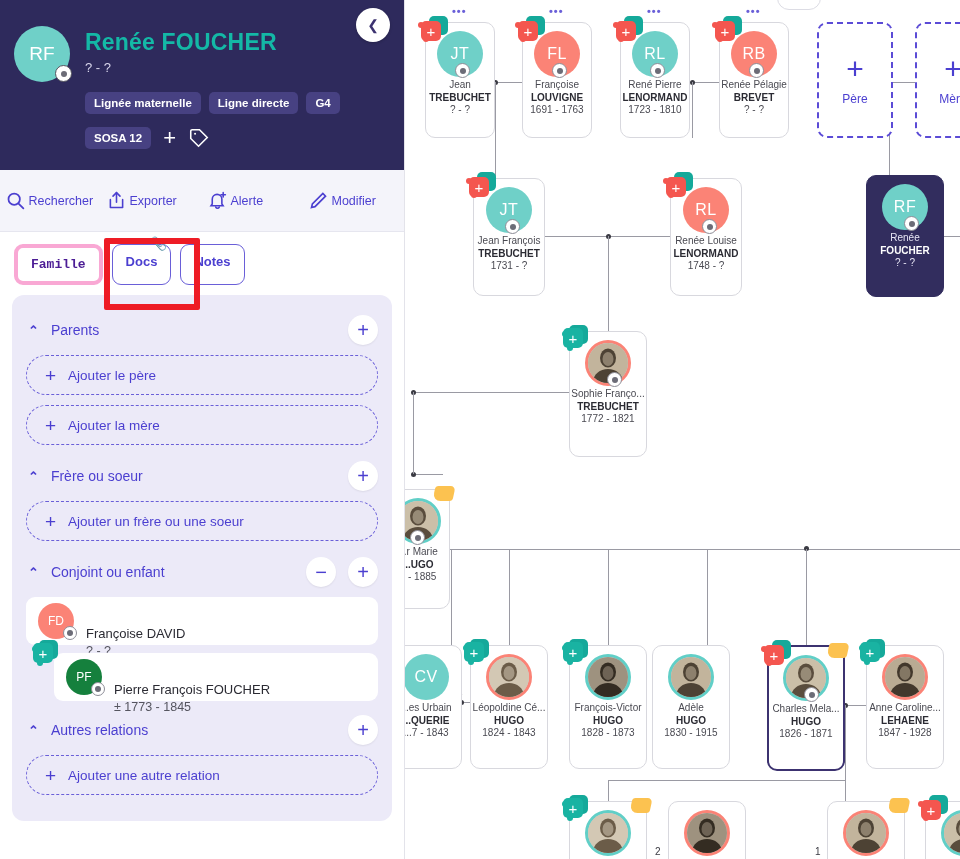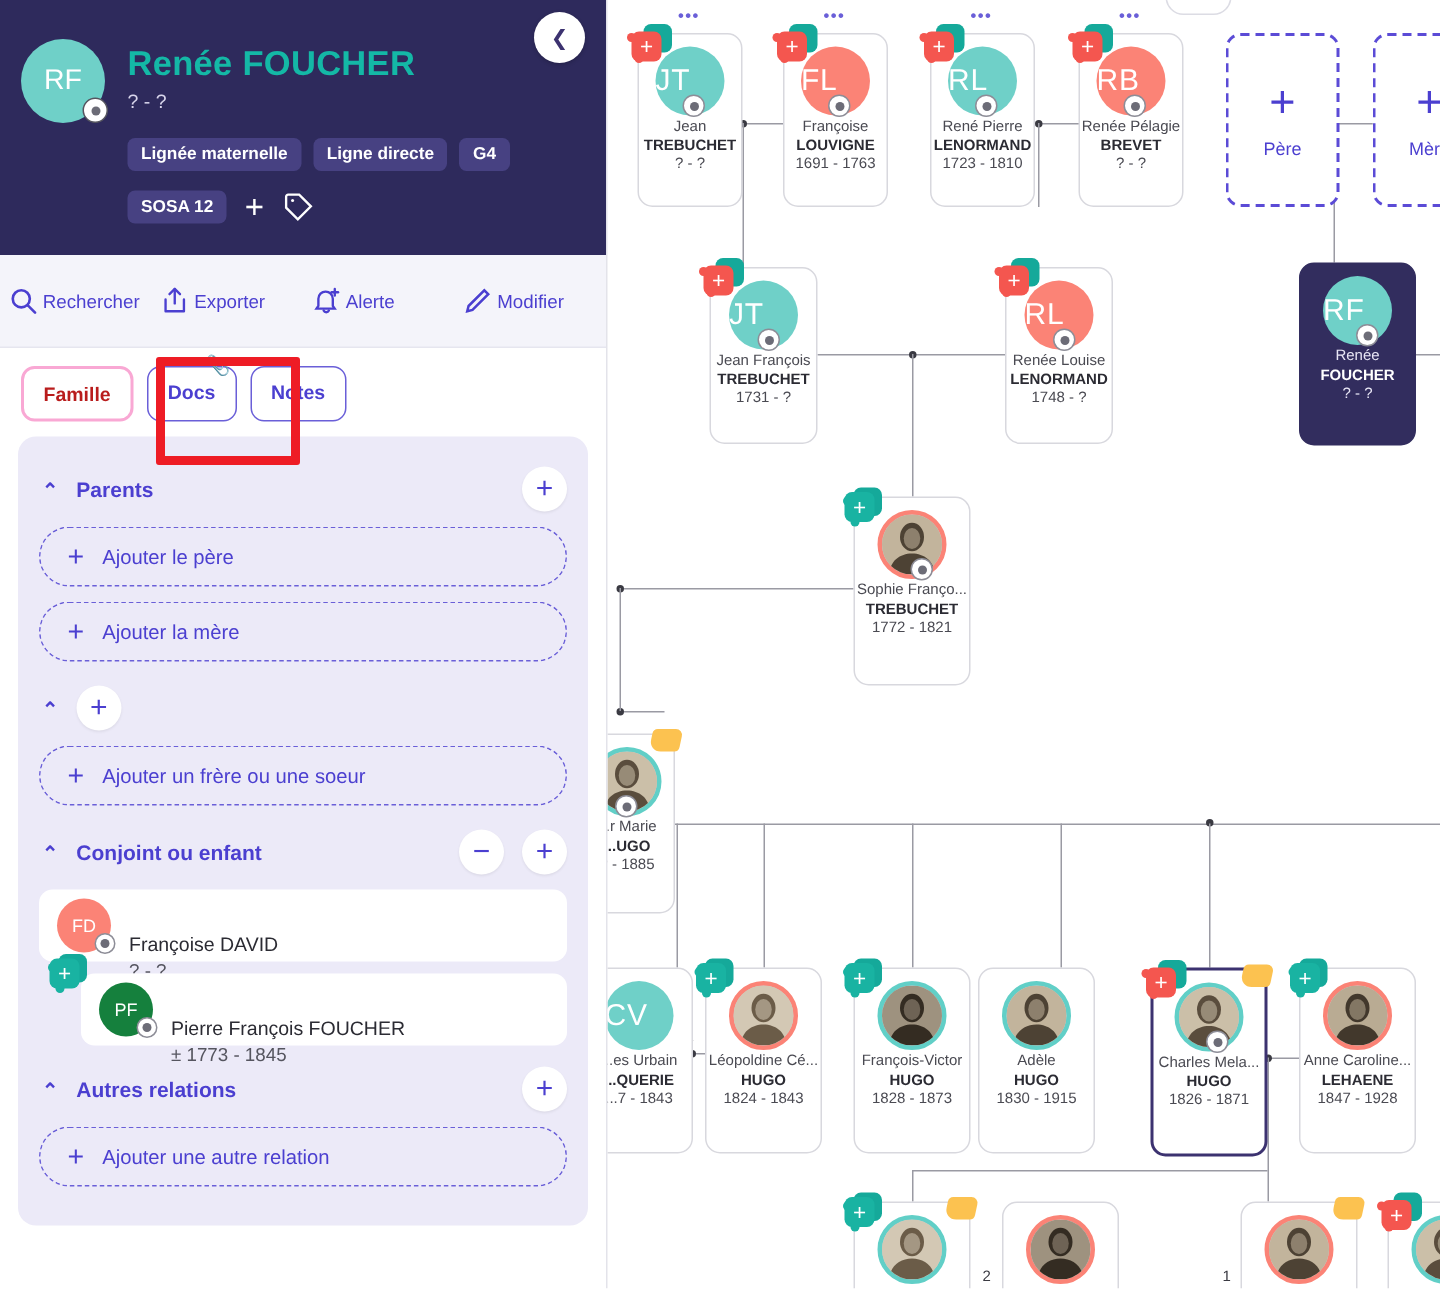--- a/index.html
+++ b/index.html
@@ -27,22 +27,22 @@
     color: #3a3a42;
     line-height: 1.25;
     padding-top: 56px;
   }
   .tcard .given { font-size: 10px; color: #4a4a52; white-space: nowrap; overflow: hidden; }
   .tcard .surname { font-size: 10px; font-weight: bold; color: #2b2b33; }
   .tcard .dates { font-size: 10px; color: #4a4a52; }
   .tcard .avatar {
     position: absolute; left: 50%; top: 8px; transform: translateX(-50%);
     width: 46px; height: 46px; border-radius: 50%;
-    display: flex; align-items: center; 
-    font-size: 20px; color: #ffffff; letter-spacing: .5px;
+    display: flex; align-items: center; justify-content: center;
+    font-size: 16px; color: #ffffff; letter-spacing: .5px;
     overflow: hidden;
   }
   .tcard .avatar.photo { border: 3px solid #61cfc7; background: #cfcfcf; }
   .tcard .avatar.photo-f { border: 3px solid #fb8376; background: #cfcfcf; }
   .avatar .portrait { width: 100%; height: 100%; display: block; }
   .tcard.selected {
     background: #322d5e; border-color: #322d5e;
   }
   .tcard.selected .given, .tcard.selected .dates { color: #e8e6f5; }
   .tcard.selected .surname { color: #ffffff; }
@@ -161,38 +161,38 @@
   .tool { display: flex; flex-direction: row; align-items: center; gap: 3px; cursor: pointer; width: 92px; }
   .tool .t-label { font-size: 12.5px; color: #4b3fd0; }
   .tool svg { display: block; }
 
   .p-tabs { display: flex; gap: 9px; padding: 12px 12px 10px 14px; position: relative; }
   .tab {
     border: 1px solid #6a5fd8; border-radius: 9px;
     padding: 9px 13px; font-size: 13px; color: #4b3fd0; font-weight: bold;
     background: #fff; cursor: pointer; white-space: nowrap; position: relative;
   }
-  .tab.active { border: 2px solid #f9a8d4; color: #b91c1c; }
+  .tab.active { border: 4px solid #f9a8d4; color: #4c1d95; font-family: Liberation Mono, monospace; }
   .tab .clip {
     position: absolute; right: 3px; top: -9px; font-size: 13px; color: #9a9aa3;
   }
   .annot-box {
     position: absolute; left: 104px; top: 238px; width: 96px; height: 72px;
     border: 6px solid #ee1c25; border-radius: 2px; pointer-events: none; z-index: 9;
   }
 
   .p-body { padding: 0 12px; }
   .sect-card {
     background: #eceaf8; border-radius: 12px; padding: 14px 14px 16px 14px;
   }
   .sect-head {
     display: flex; align-items: center; gap: 12px; padding: 6px 0 10px 2px; position: relative;
   }
   .chev { color: #4b3fd0; font-size: 13px; font-weight: bold; cursor: pointer; }
-  .sect-title { font-size: 14px; font-weight: bold; color: #4b3fd0; flex: 1; }
+  .sect-title { font-size: 14px; font-weight: normal; color: #4b3fd0; flex: 1; }
   .round-btn {
     width: 30px; height: 30px; border-radius: 50%; background: #ffffff;
     display: flex; align-items: center; justify-content: center;
     color: #4b3fd0; font-size: 20px; font-weight: 300; cursor: pointer;
     box-shadow: 0 1px 2px rgba(0,0,0,.07);
   }
   .add-row {
     border: 1.5px dashed #6a5fd8; border-radius: 22px;
     height: 40px; display: flex; align-items: center; gap: 12px;
     padding: 0 18px; margin-bottom: 10px; cursor: pointer; background: transparent;
@@ -669,20 +669,21 @@
           <div class="add-row">
             <span class="ar-plus">+</span>
             <span class="ar-label">Ajouter le père</span>
           </div>
           <div class="add-row">
             <span class="ar-plus">+</span>
             <span class="ar-label">Ajouter la mère</span>
           </div>
           <div class="sect-head">
             <span class="chev">⌃</span>
+            <span class="sect-title">Frère ou soeur</span>
             <span class="round-btn">+</span>
           </div>
           <div class="add-row">
             <span class="ar-plus">+</span>
             <span class="ar-label">Ajouter un frère ou une soeur</span>
           </div>
           <div class="sect-head">
             <span class="chev">⌃</span>
             <span class="sect-title">Conjoint ou enfant</span>
             <span class="round-btn">−</span>

